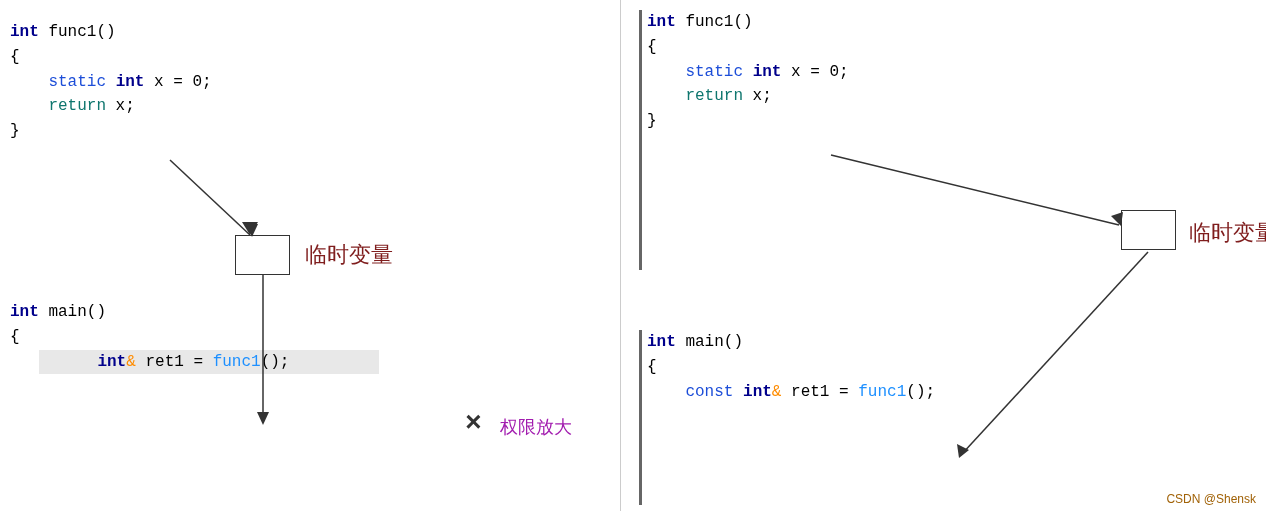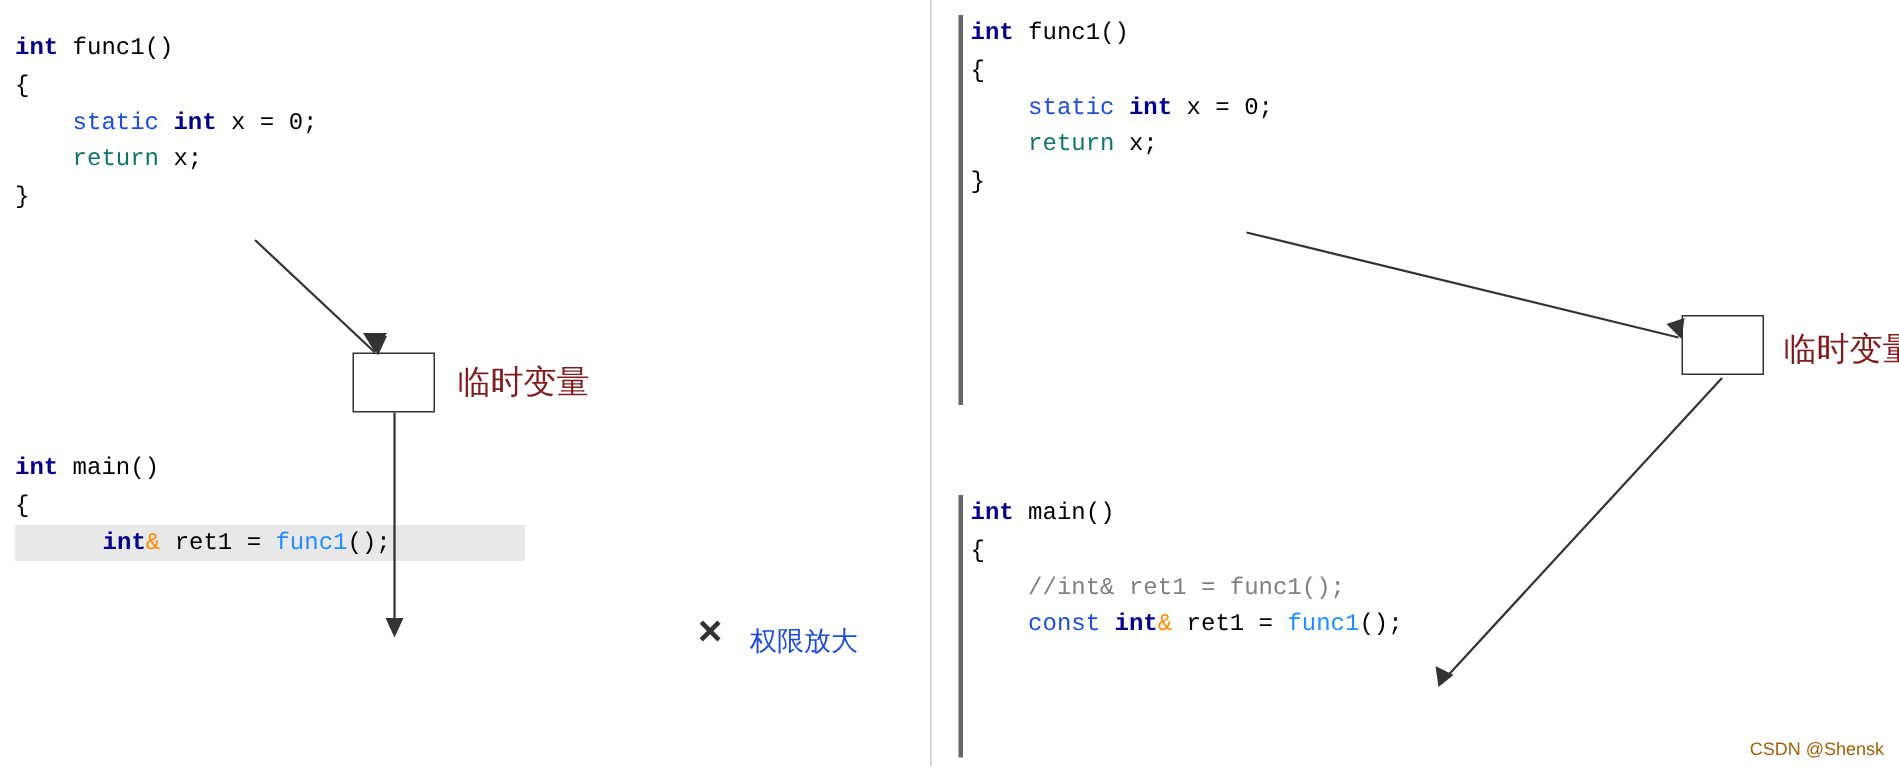--- a/index.html
+++ b/index.html
@@ -91,21 +91,21 @@
       position: absolute;
       font-size: 28px;
       color: #333;
       font-weight: bold;
     }
 
     .quanxian-label {
       position: absolute;
       font-family: 'SimSun', 'STSong', serif;
       font-size: 18px;
-      color: #1d4ed8;
+      color: #a21caf;
     }
 
     
     .vbar {
       position: absolute;
       left: 0;
       width: 3px;
       background: #666;
     }
 
@@ -129,21 +129,21 @@
       <span class="code-line"><span class="kw-blue">int</span> func1()</span>
       <span class="code-line">{</span>
       <span class="code-line">    <span class="kw-blue2">static</span> <span class="kw-blue">int</span> x = 0;</span>
       <span class="code-line">    <span class="kw-purple">return</span> x;</span>
       <span class="code-line">}</span>
     </div>
 
     <div class="code-block" style="top:300px; left:10px;">
       <span class="code-line"><span class="kw-blue">int</span> main()</span>
       <span class="code-line">{</span>
-      <span class="code-line highlight-line" style="width:340px; padding-left:20px;">    <span class="kw-blue">int</span><span class="ref-orange">&amp;</span> ret1 = <span class="func-blue">func1</span>();</span>
+      <span class="code-line highlight-line" style="width:340px; padding-left:20px;margin-left:29px;">    <span class="kw-blue">int</span><span class="ref-orange">&amp;</span> ret1 = <span class="func-blue">func1</span>();</span>
     </div>
 
     <div class="annotation-box" style="left:235px; top:235px; width:55px; height:40px;"></div>
     <div class="annotation-label" style="left:305px; top:240px;">临时变量</div>
 
     <div class="x-mark" style="left:465px; top:408px;">×</div>
     <div class="quanxian-label" style="left:500px; top:415px;">权限放大</div>
 
     <svg class="svg-overlay">
 
@@ -168,21 +168,20 @@
       <span class="code-line"><span class="kw-blue">int</span> func1()</span>
       <span class="code-line">{</span>
       <span class="code-line">    <span class="kw-blue2">static</span> <span class="kw-blue">int</span> x = 0;</span>
       <span class="code-line">    <span class="kw-purple">return</span> x;</span>
       <span class="code-line">}</span>
     </div>
 
     <div class="code-block" style="top:330px; left:26px;">
       <span class="code-line"><span class="kw-blue">int</span> main()</span>
       <span class="code-line">{</span>
-      <span class="code-line"><span class="comment-gray">    //int&amp; ret1 = func1();</span></span>
       <span class="code-line">    <span class="kw-blue2">const</span> <span class="kw-blue">int</span><span class="ref-orange">&amp;</span> ret1 = <span class="func-blue">func1</span>();</span>
     </div>
 
     <div class="annotation-box" style="left:500px; top:210px; width:55px; height:40px;"></div>
     <div class="annotation-label" style="left:568px; top:218px;">临时变量</div>
 
     <svg class="svg-overlay">
 
       <line x1="210" y1="155" x2="498" y2="225" stroke="#333" stroke-width="1.5"></line>
       <polygon points="500,226 490,216 502,212" fill="#333"></polygon>

